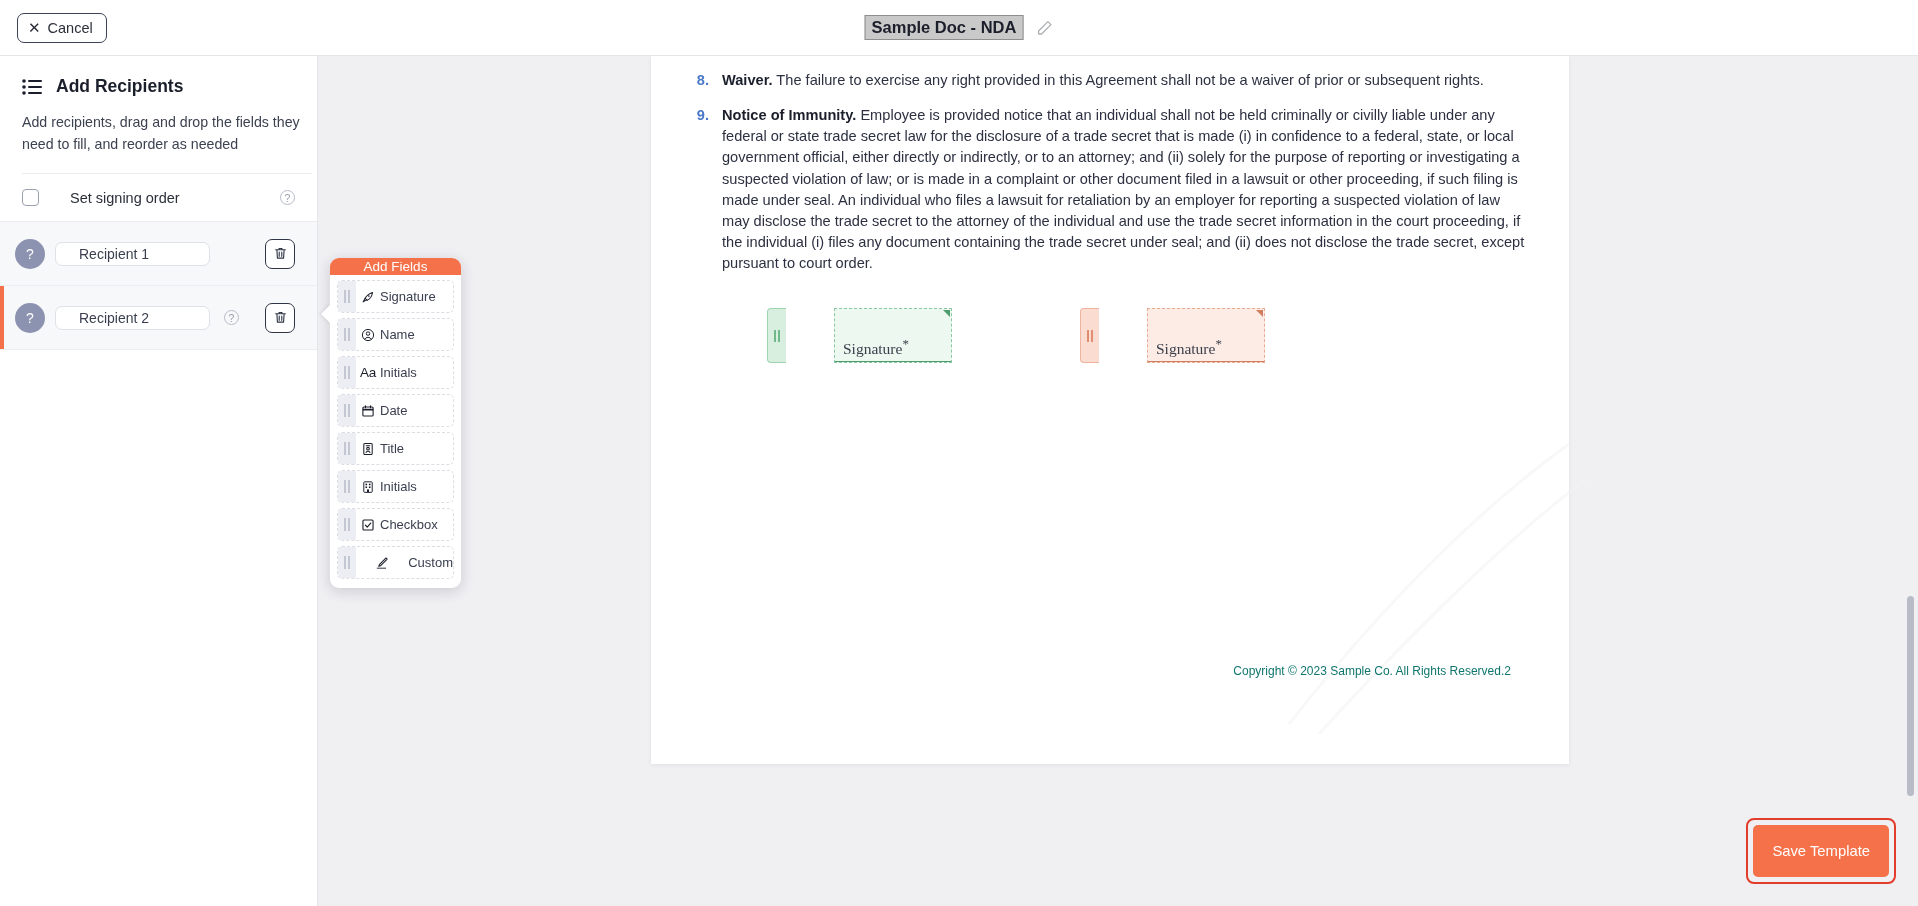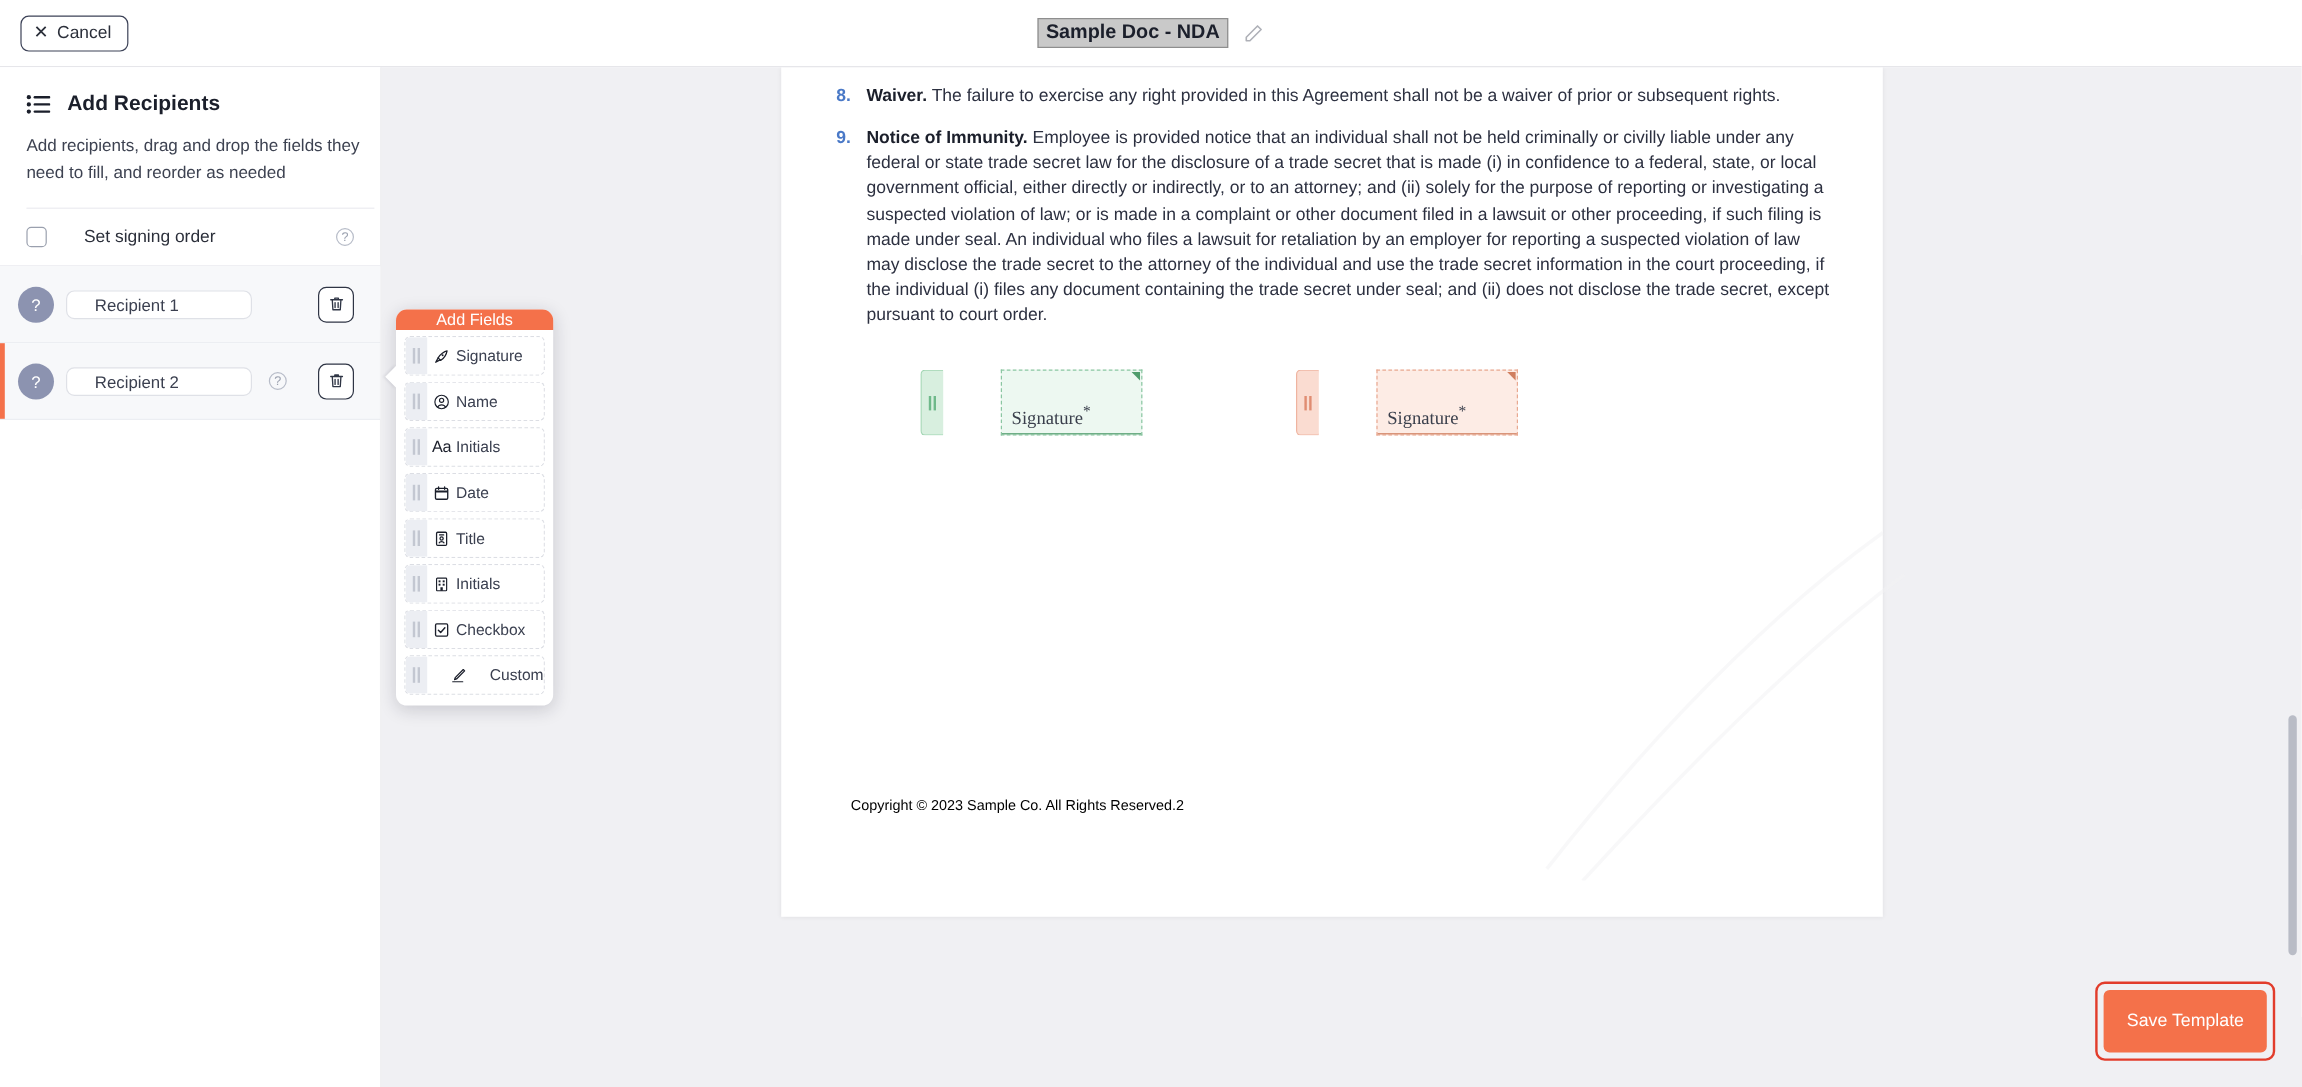--- a/index.html
+++ b/index.html
@@ -223,22 +223,22 @@
   .sig-green .sig-text { border-bottom-color: #4f9c6c; }
   .sig-green .sig-corner { border-top-color: #4f9c6c; }
   .sig-red .sig-handle { background: #fadcd1; border: 1.2px solid #efb4a0; border-right: none; }
   .sig-red .sig-handle i { background: #e08d72; }
   .sig-red .sig-box { border-color: #e8a991; background: #fdece5; }
   .sig-red .sig-text { border-bottom-color: #d07e5f; }
   .sig-red .sig-corner { border-top-color: #d07e5f; }
 
   .page-footer {
     position: absolute; bottom: 86px; left: 0; width: 100%;
-    padding: 0 58px; display: flex; justify-content: flex-start;
-    font-size: 12px; color: #000000;
+    padding: 0 58px; display: flex; justify-content: flex-end;
+    font-size: 12px; color: #0f766e;
   }
   .watermark {
     position: absolute; right: -20px; bottom: 30px;
     width: 420px; height: 300px; overflow: hidden; pointer-events: none;
   }
   .watermark svg { opacity: .5; }
 
   
   .scrollbar {
     position: absolute; right: 4px; top: 540px;

